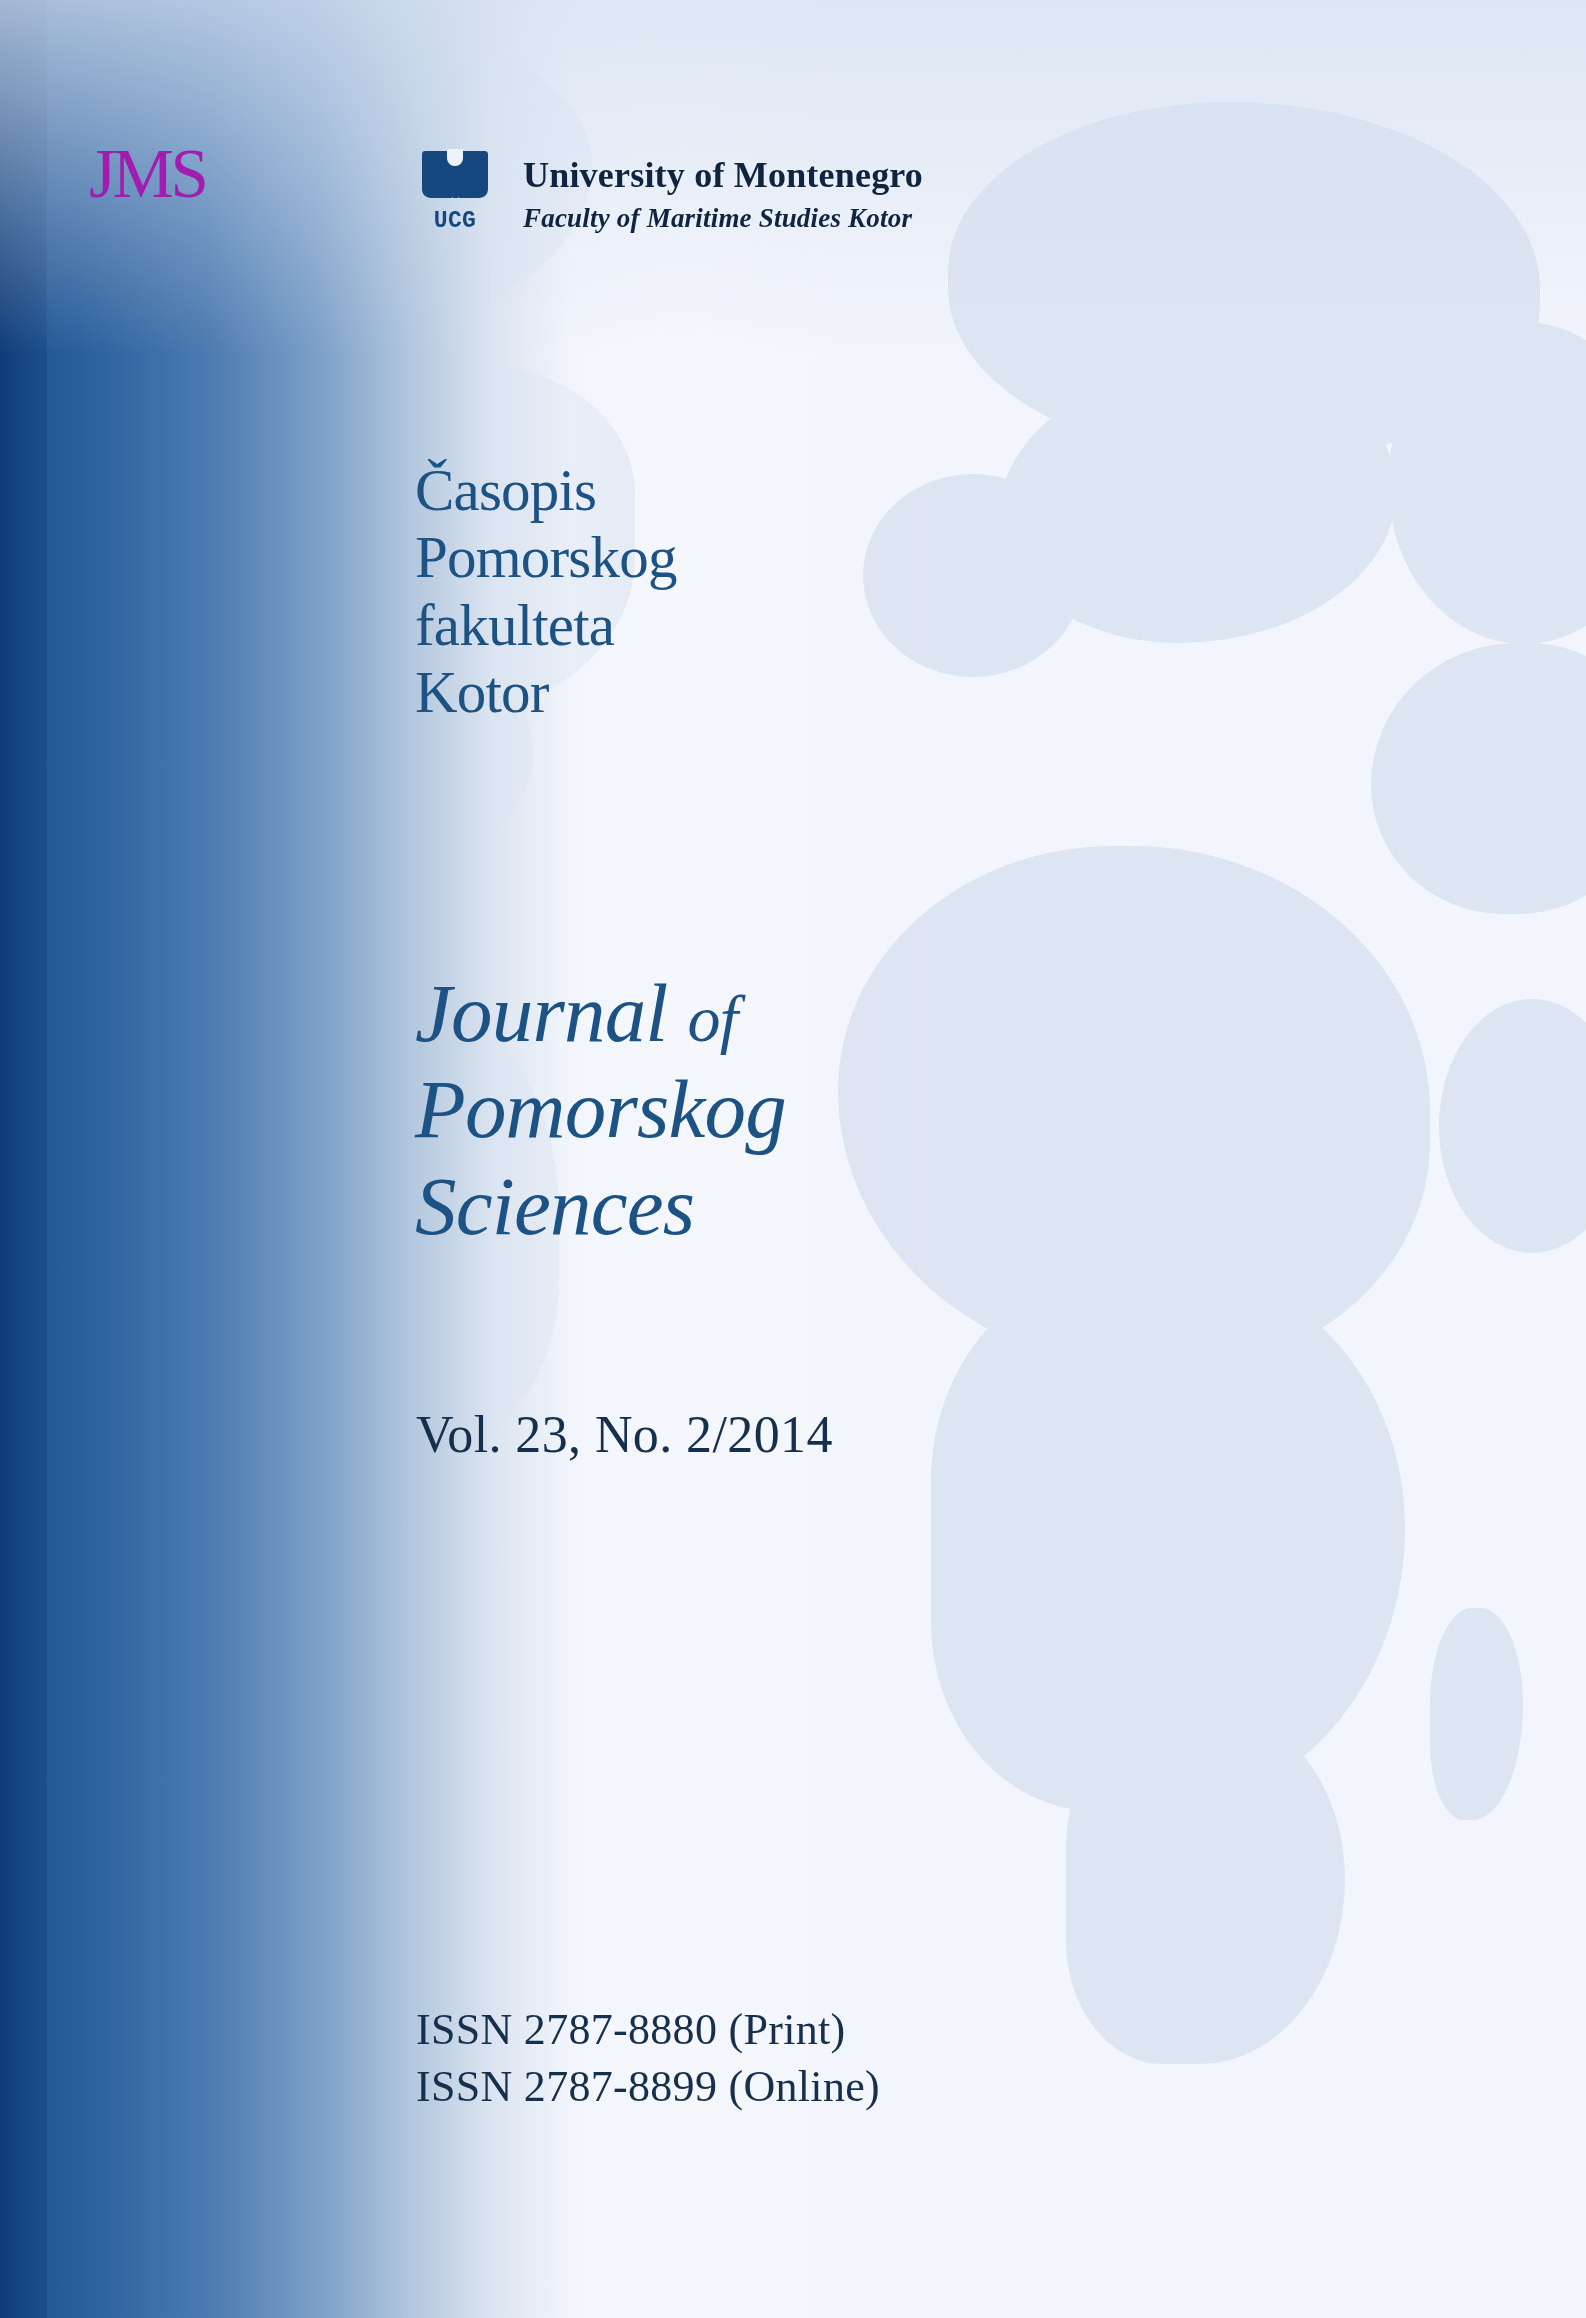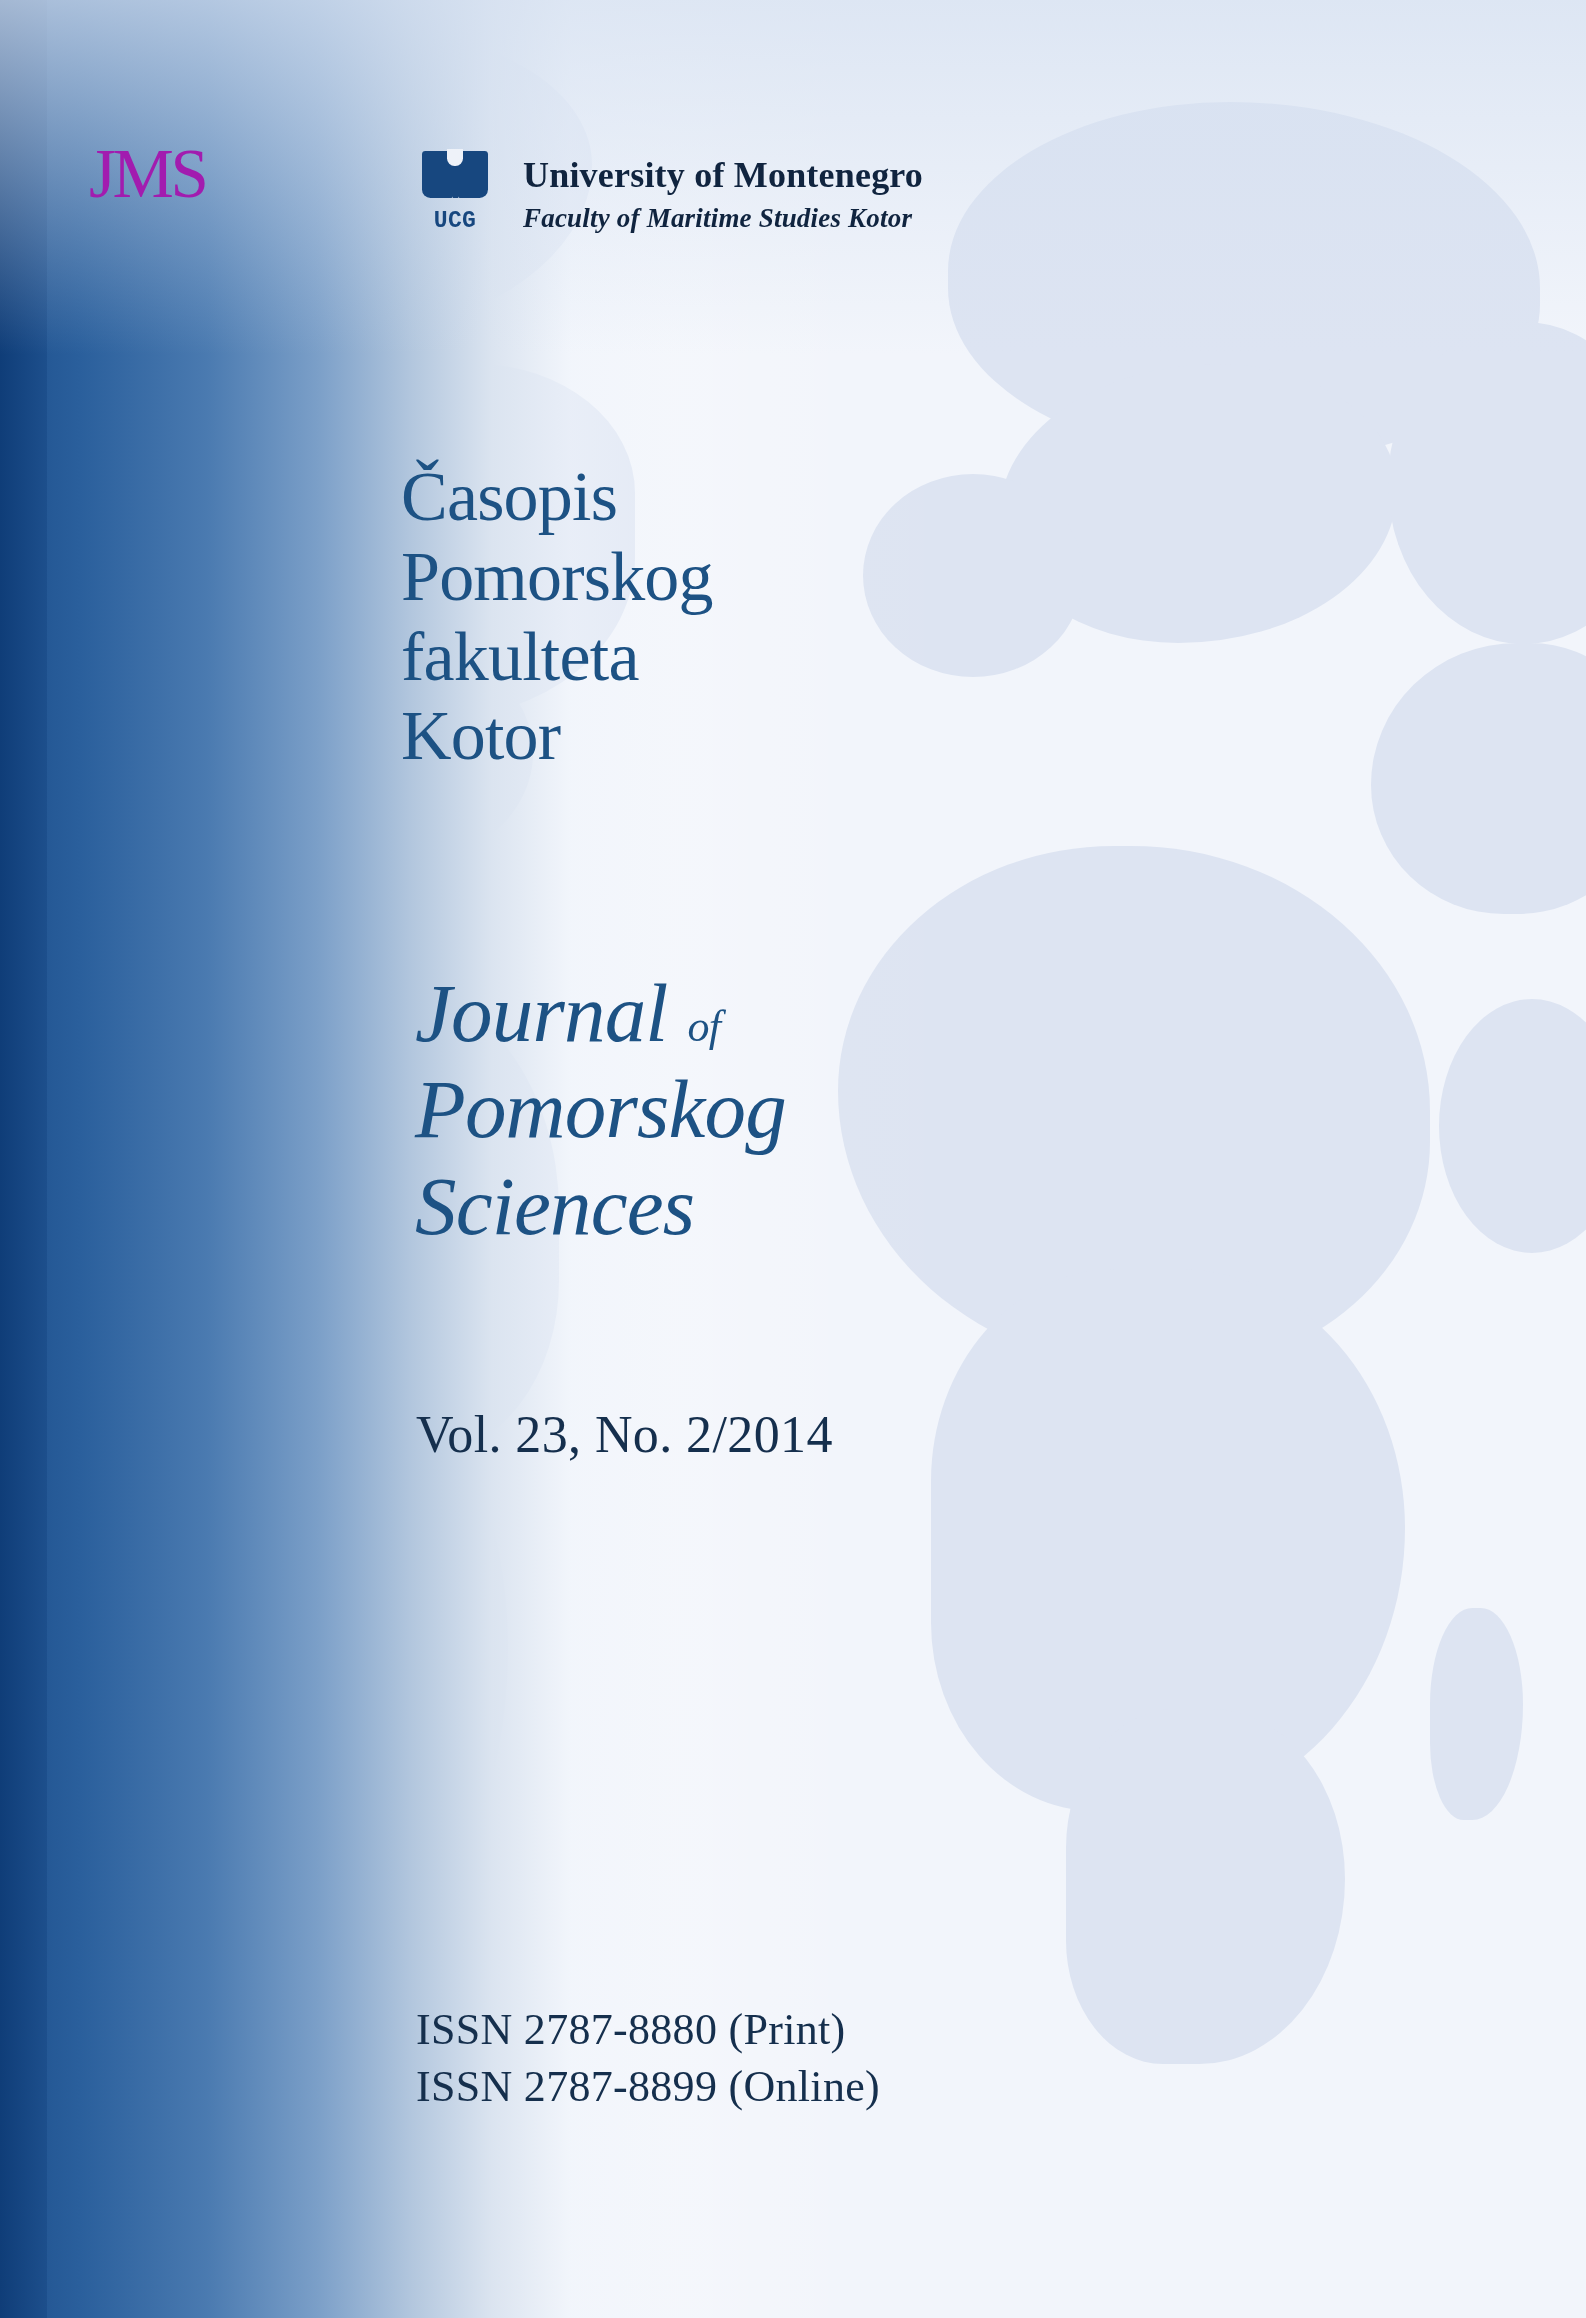--- a/index.html
+++ b/index.html
@@ -142,41 +142,41 @@
     font-weight: 700;
     font-style: italic;
     line-height: 1.18;
     letter-spacing: 0.2px;
     margin-top: 7px;
   }
 
   
   .title-sr {
     position: absolute;
-    left: 401px;
+    left: 415px;
     top: 457px;
     color: #1d5284;
     font-family: "Liberation Serif", serif;
-    font-size: 70px;
+    font-size: 59px;
     line-height: 1.14;
     letter-spacing: -0.8px;
   }
   .title-en {
     position: absolute;
     left: 415px;
     top: 965px;
     color: #1d5284;
     font-family: "Liberation Serif", serif;
     font-style: italic;
     font-size: 83px;
     line-height: 1.16;
     letter-spacing: -0.8px;
   }
   .title-en .small-of {
-    font-size: 44px;
+    font-size: 66px;
   }
   .volume {
     position: absolute;
     left: 416px;
     top: 1405px;
     color: #152f4d;
     font-family: "Liberation Serif", serif;
     font-size: 52px;
     letter-spacing: 0.4px;
   }

